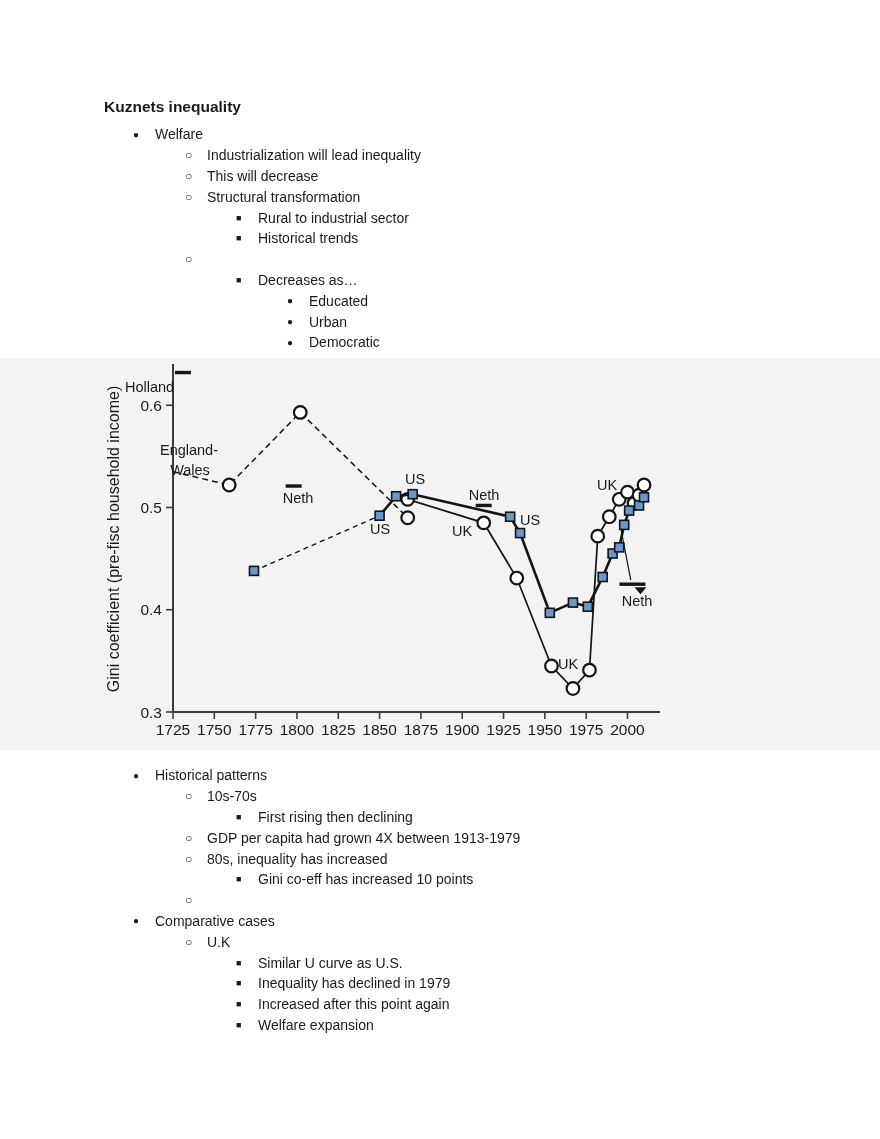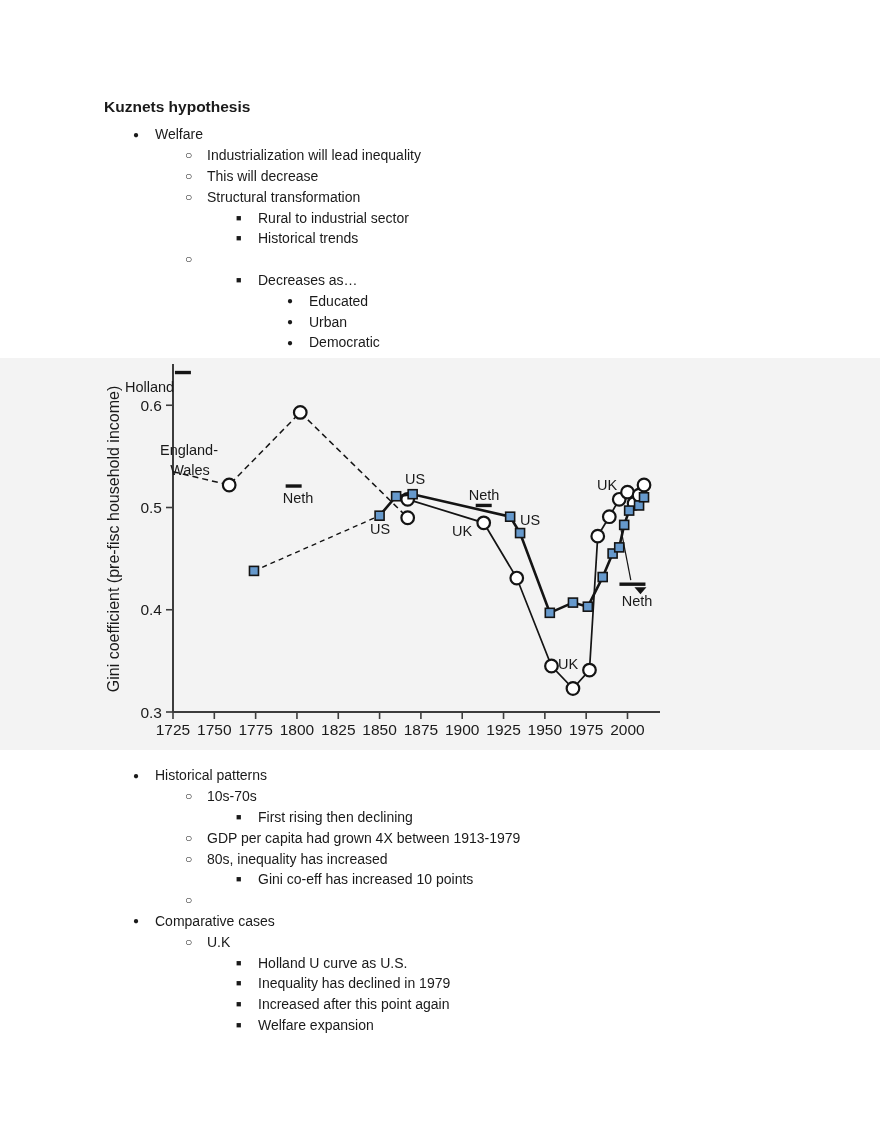--- a/index.html
+++ b/index.html
@@ -18,21 +18,21 @@
   .m1,.m4{font-size:10px;}
   .m2{font-size:12px;}
   .m3{font-size:9px;}
   .chart-band{position:absolute;left:0;top:358px;width:880px;height:392px;background:#f3f3f3;}
   .chart-band svg{position:absolute;left:100px;top:0;}
   text{fill:#1a1a1a;}
 </style>
 </head>
 <body>
 
-<div class="doc-title">Kuznets hypothesis</div>
+<div class="doc-title">Kuznets inequality</div>
 
 <div id="outline-top" class="outline">
     <div class="li lvl1"><span class="marker m1">●</span><span>Welfare</span></div>
     <div class="li lvl2"><span class="marker m2">○</span><span>Industrialization will lead inequality</span></div>
     <div class="li lvl2"><span class="marker m2">○</span><span>This will decrease</span></div>
     <div class="li lvl2"><span class="marker m2">○</span><span>Structural transformation</span></div>
     <div class="li lvl3"><span class="marker m3">■</span><span>Rural to industrial sector</span></div>
     <div class="li lvl3"><span class="marker m3">■</span><span>Historical trends</span></div>
     <div class="li lvl2"><span class="marker m2">○</span></div>
     <div class="li lvl3"><span class="marker m3">■</span><span>Decreases as…</span></div>
@@ -138,17 +138,17 @@
 <div id="outline-bottom" class="outline">
     <div class="li lvl1"><span class="marker m1">●</span><span>Historical patterns</span></div>
     <div class="li lvl2"><span class="marker m2">○</span><span>10s-70s</span></div>
     <div class="li lvl3"><span class="marker m3">■</span><span>First rising then declining</span></div>
     <div class="li lvl2"><span class="marker m2">○</span><span>GDP per capita had grown 4X between 1913-1979</span></div>
     <div class="li lvl2"><span class="marker m2">○</span><span>80s, inequality has increased</span></div>
     <div class="li lvl3"><span class="marker m3">■</span><span>Gini co-eff has increased 10 points</span></div>
     <div class="li lvl2"><span class="marker m2">○</span></div>
     <div class="li lvl1"><span class="marker m1">●</span><span>Comparative cases</span></div>
     <div class="li lvl2"><span class="marker m2">○</span><span>U.K</span></div>
-    <div class="li lvl3"><span class="marker m3">■</span><span>Holland U curve as U.S.</span></div>
+    <div class="li lvl3"><span class="marker m3">■</span><span>Similar U curve as U.S.</span></div>
     <div class="li lvl3"><span class="marker m3">■</span><span>Inequality has declined in 1979</span></div>
     <div class="li lvl3"><span class="marker m3">■</span><span>Increased after this point again</span></div>
     <div class="li lvl3"><span class="marker m3">■</span><span>Welfare expansion</span></div>
   </div>
 
 </body></html>

